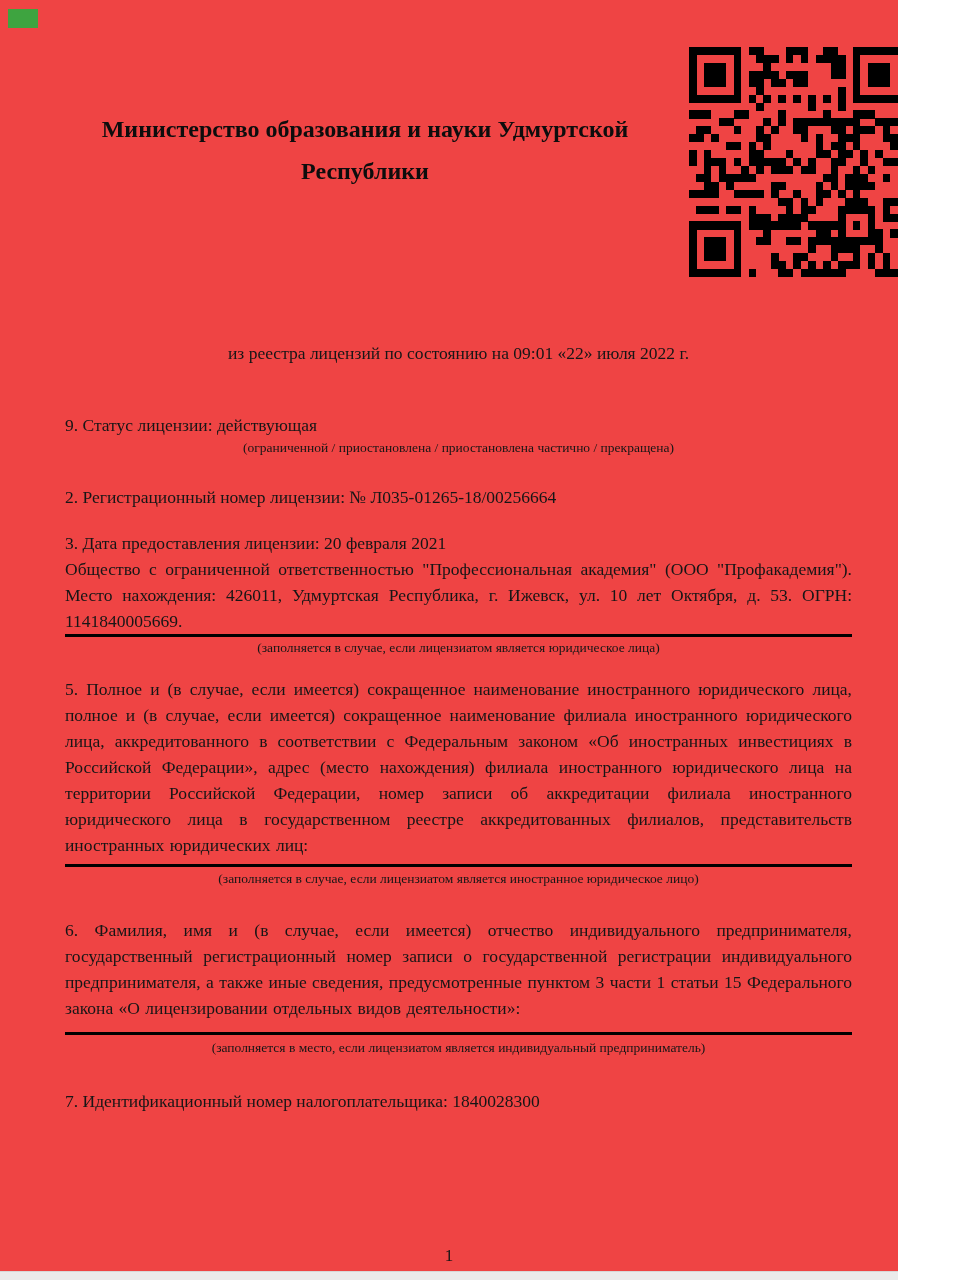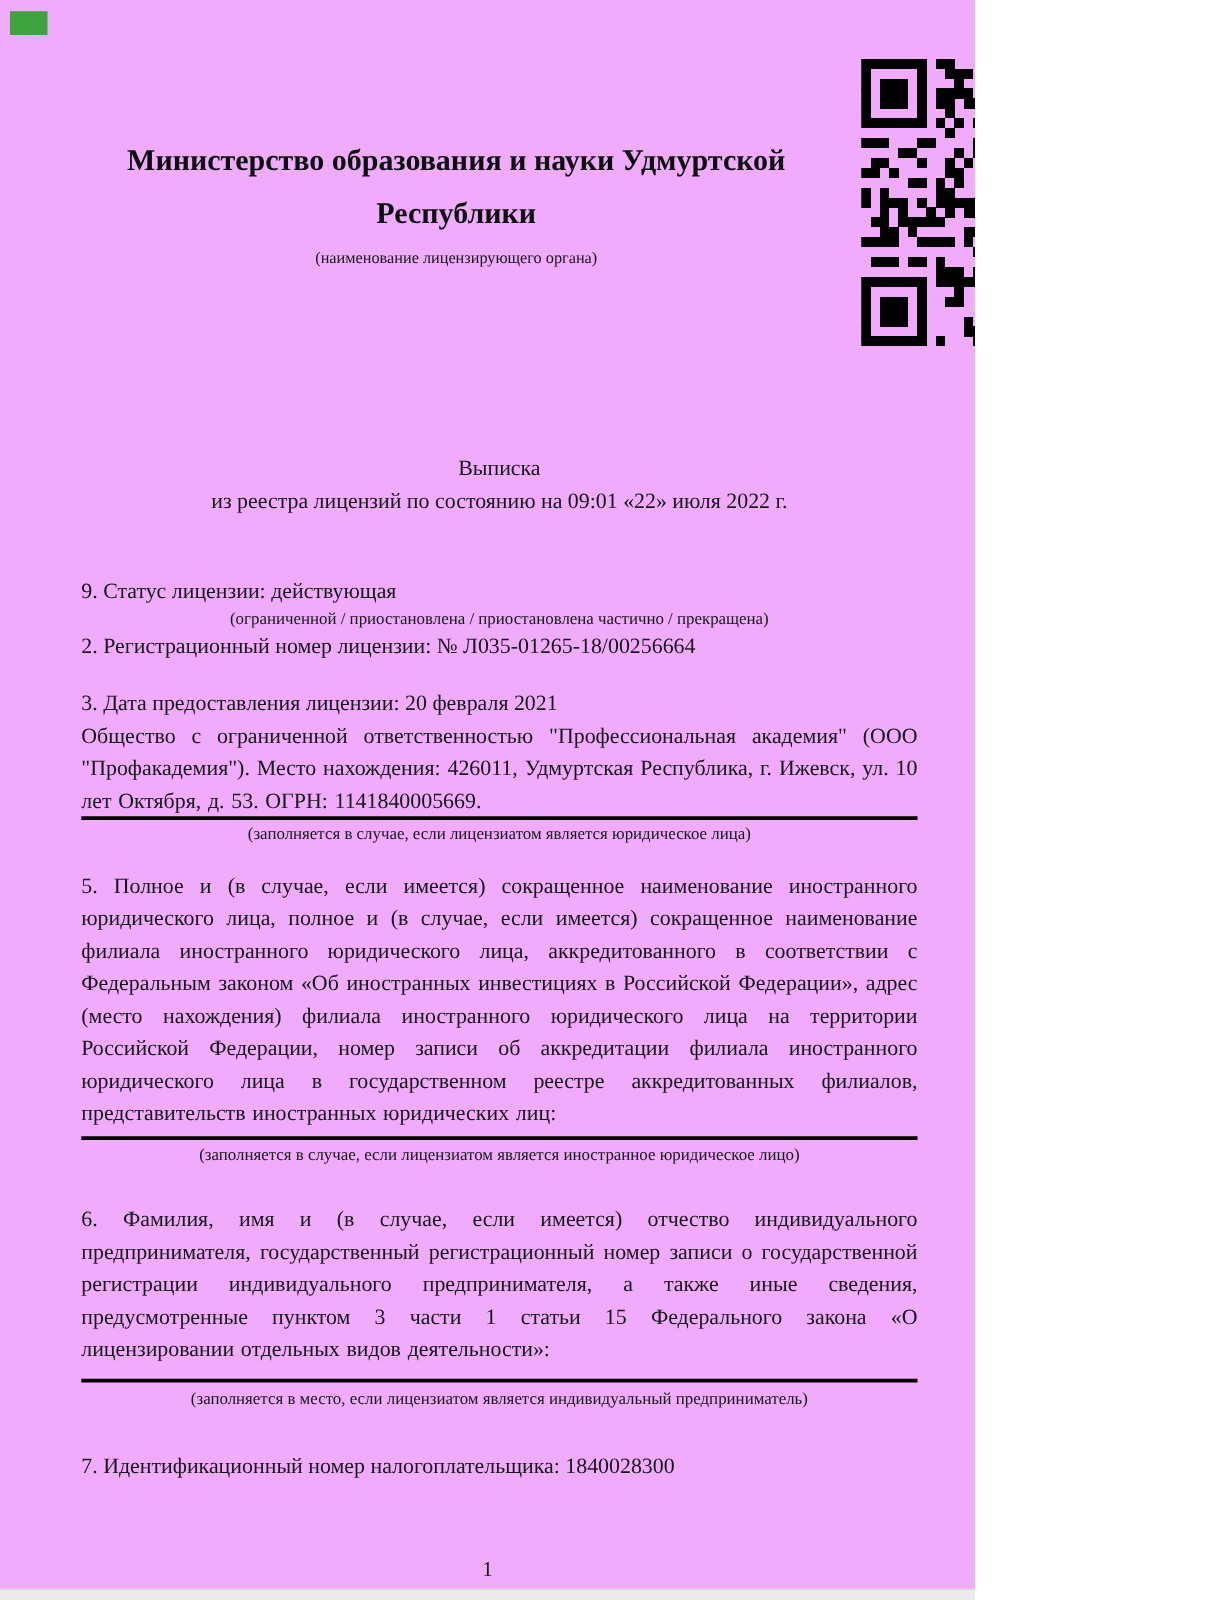--- a/index.html
+++ b/index.html
@@ -1,20 +1,20 @@
 <!DOCTYPE html>
 <html><head>
 <meta charset="utf-8">
 <style>
   html, body { margin: 0; padding: 0; background: #ffffff; }
   .page {
     position: relative;
-    width: 780px;
+    width: 898px;
     height: 1280px;
-    background: #f0abfc;
+    background: #ef4444;
     overflow: hidden;
     font-family: "Liberation Serif", "DejaVu Serif", serif;
     color: #161616;
   }
   .green-mark {
     position: absolute;
     left: 8px; top: 9px;
     width: 30px; height: 19px;
     background: #3EA440;
   }
@@ -65,21 +65,21 @@
   }
   .caption {
     margin: 0;
     font-size: 13.5px;
     line-height: 16px;
     text-align: center;
   }
   .rule { height: 3px; background: #000000; }
   .mt-item1 { margin-top: 46px; }
   .mt-cap1  { margin-top: 2px; }
-  .mt-item2 { }
+  .mt-item2 { margin-top: 28px; }
   .mt-item3 { margin-top: 20px; }
   .mt-item4 { margin-top: 25px; }
   .mt-cap4  { margin-top: 3px; }
   .mt-item5 { margin-top: 20px; }
   .mt-rule5 { margin-top: 6px; }
   .mt-cap5  { margin-top: 4px; }
   .mt-item6 { margin-top: 30px; }
   .mt-rule6 { margin-top: 11px; }
   .mt-cap6  { margin-top: 5px; }
   .mt-item7 { margin-top: 32px; }
@@ -506,24 +506,22 @@
         <rect x="26" y="28" width="1.02" height="1.02" fill="#000"></rect>
         <rect x="27" y="28" width="1.02" height="1.02" fill="#000"></rect>
         <rect x="28" y="28" width="1.02" height="1.02" fill="#000"></rect>
       </svg>
   </div>
 
   <div class="content">
 
     <div class="authority-name">Министерство образования и науки Удмуртской Республики</div>
 
-    <div class="authority-caption">(наименование лицензирующего органа)</div>
 
     <div class="doc-title">
-      <div>Выписка</div>
       <div>из реестра лицензий по состоянию на 09:01 «22» июля 2022 г.</div>
     </div>
 
     <p class="item mt-item1">9. Статус лицензии: действующая</p>
     <div class="caption mt-cap1">(ограниченной / приостановлена / приостановлена частично / прекращена)</div>
 
     <p class="item mt-item2">2. Регистрационный номер лицензии: № Л035-01265-18/00256664</p>
 
     <p class="item mt-item3">3. Дата предоставления лицензии: 20 февраля 2021</p>
 

